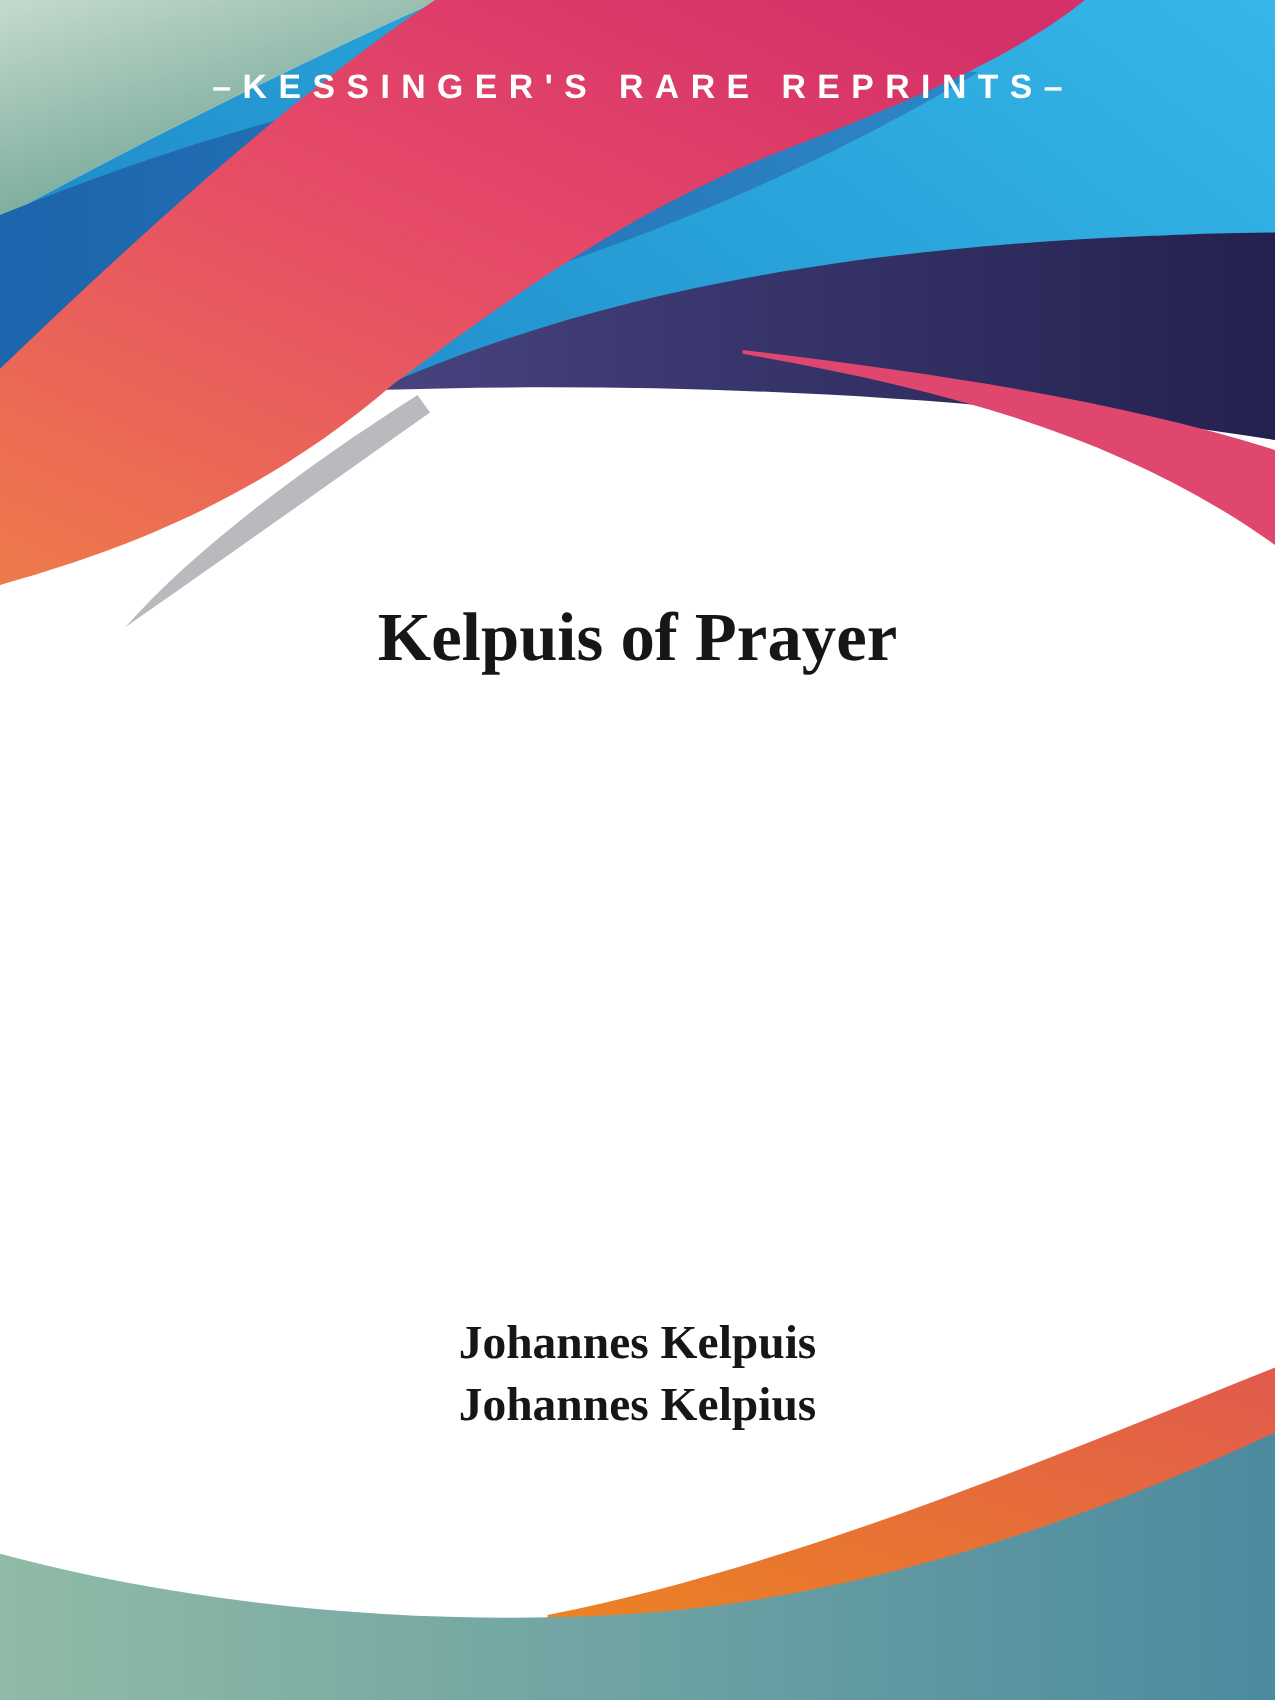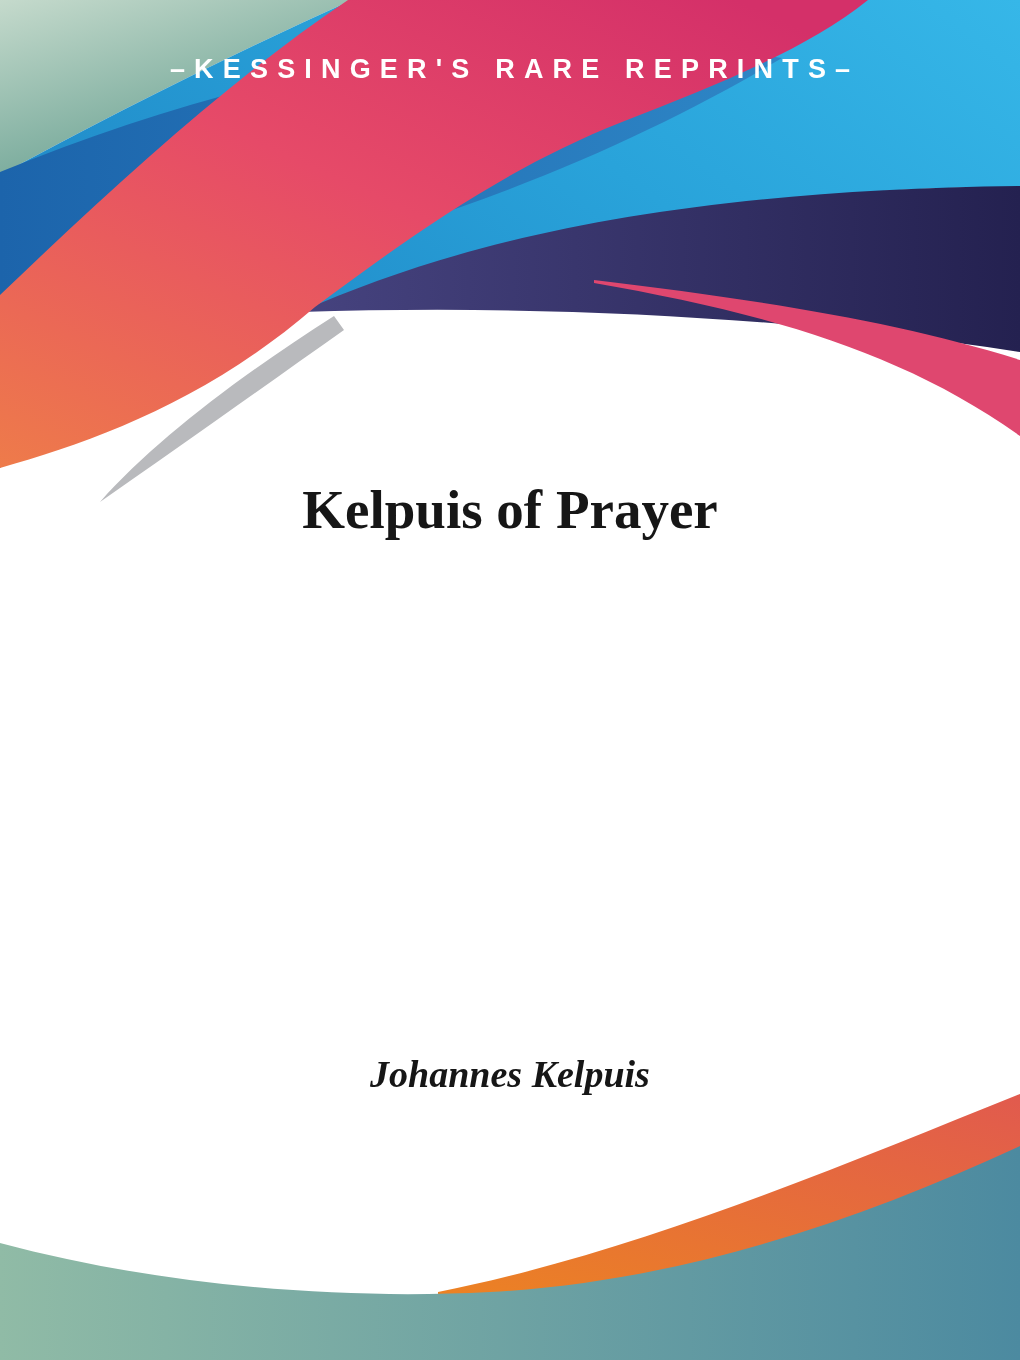--- a/index.html
+++ b/index.html
@@ -33,21 +33,21 @@
     color:#161616;
   }
   .authors{
     position:absolute;top:1052px;left:0;width:100%;
     text-align:center;
     font-family:"Liberation Serif","DejaVu Serif",serif;
     font-weight:700;
     font-size:38px;
     color:#161616;
   }
-  .authors .author{margin:0 0 6px 0;font-style:italic;}
+  .authors .author{margin:0 0 6px 0;}
 </style>
 </head>
 <body>
 
 <div class="cover">
 
   <svg class="art art-top" width="1020" height="520" viewBox="0 0 1020 520" aria-hidden="true">
     <defs>
       <linearGradient id="gGreen" x1="0" y1="0" x2="0.6" y2="1">
         <stop offset="0" stop-color="#c5dacc"></stop>
@@ -110,15 +110,16 @@
     <path d="M0,183 C160,226 340,240 490,232 C680,222 860,160 1020,86
              L1020,300 L0,300 Z" fill="url(#gTeal)"></path>
   </svg>
 
   <div class="banner">–KESSINGER'S RARE REPRINTS–</div>
 
   <h1 class="title">Kelpuis of Prayer</h1>
 
   <div class="authors">
     <div class="author">Johannes Kelpuis</div>
+    <div class="author">Johannes Kelpius</div>
   </div>
 
 </div>
 
 </body></html>

